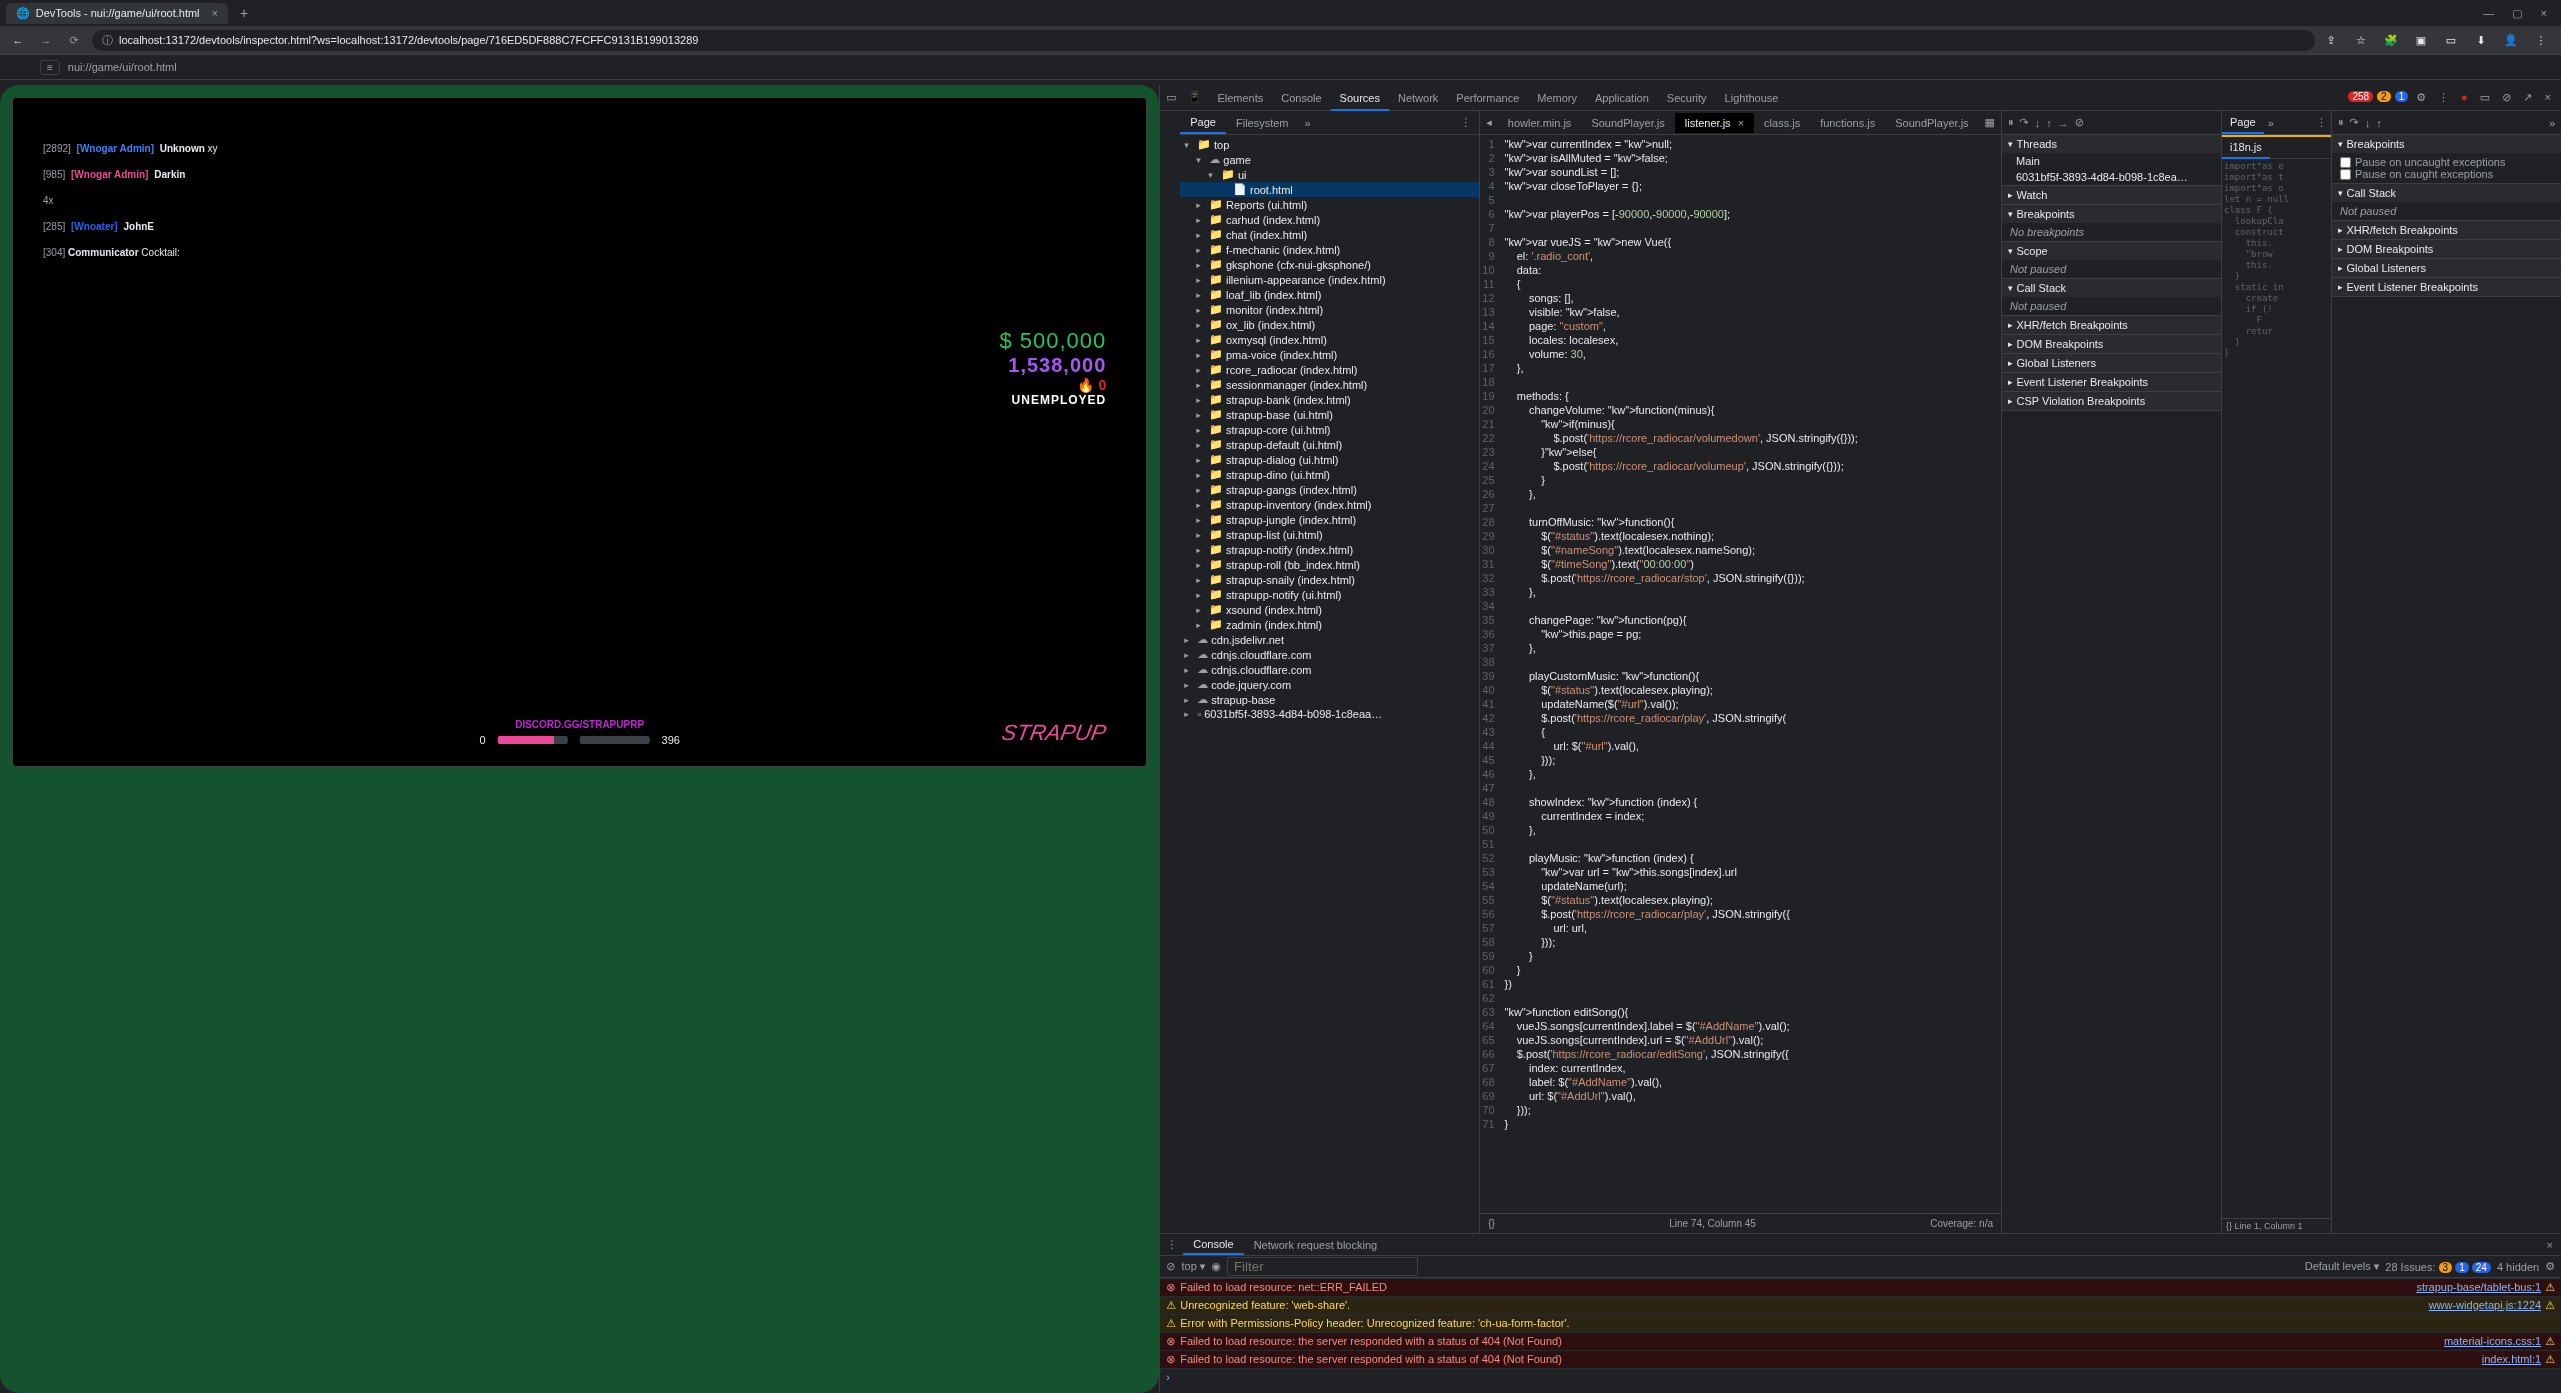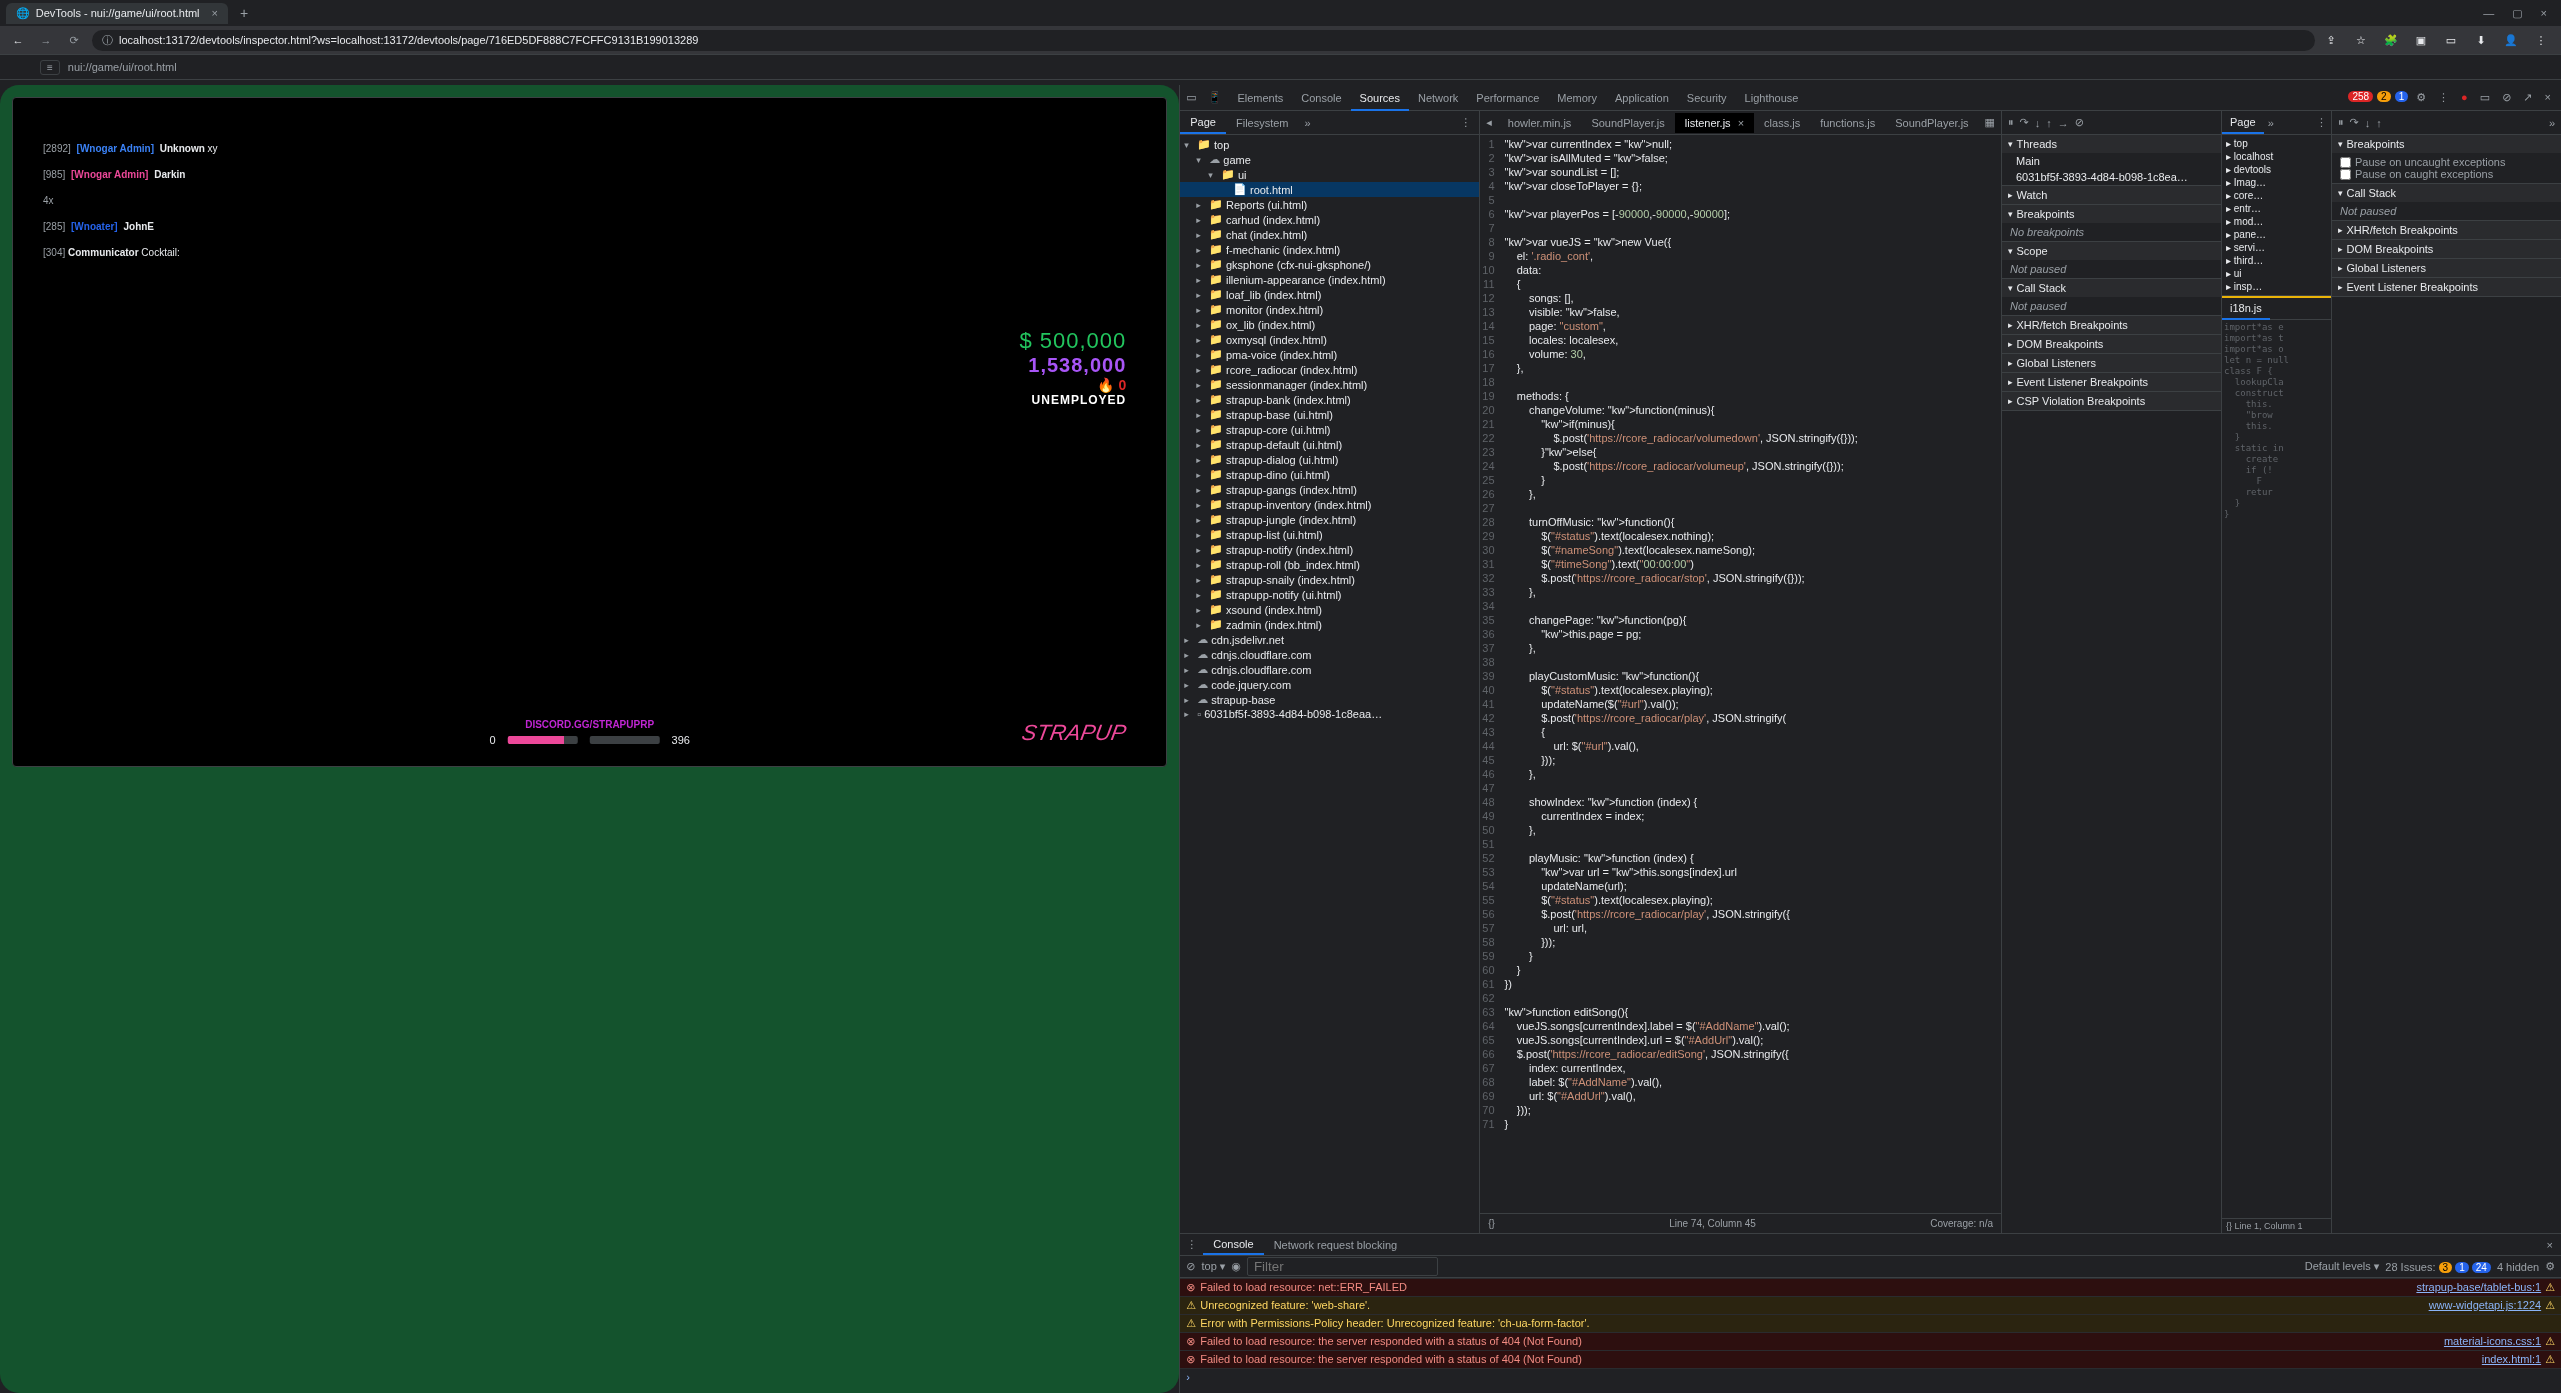--- a/index.html
+++ b/index.html
@@ -53,21 +53,21 @@
 .dt-tabs .tab-item { padding: 5px 9px; color: #9aa0a6; }
 .dt-tabs .tab-item.active { color: #e8eaed; border-bottom: 2px solid #1a73e8; }
 .dt-tabs .right { margin-left: auto; display: flex; align-items: flex-start; gap: 4px; padding-right: 6px; }
 .dt-tabs .warn-badge { display: flex; gap: 4px; }
 .badge-r { background: #dc2626; color: #fff; padding: 0 4px; border-radius: 6px; font-size: 10px; }
 .badge-y { background: #f59e0b; color: #000; padding: 0 4px; border-radius: 6px; font-size: 10px; }
 .badge-b { background: #2563eb; color: #fff; padding: 0 4px; border-radius: 6px; font-size: 10px; }
 .dt-tabs .iconbtn { color: #9aa0a6; padding: 0 4px; }
 
 
-.dt-middle { display: flex; flex: 1; min-height: 0; }
+.dt-middle { display: flex; flex: 1; min-height: 0; padding-left: 20px; }
 
 
 .file-nav { width: 300px; border-right: 1px solid #3c4043; display: flex; flex-direction: column; background: #202124; }
 .file-nav-tabs { height: 24px; display: flex; border-bottom: 1px solid #3c4043; font-size: 11px; align-items: center; }
 .file-nav-tabs .t { padding: 4px 10px; color: #9aa0a6; }
 .file-nav-tabs .t.active { color: #e8eaed; border-bottom: 2px solid #1a73e8; }
 .file-nav-tabs .more { margin-left: auto; padding: 0 8px; color: #9aa0a6; }
 .tree { flex: 1; overflow-y: auto; font-size: 11px; padding: 2px 0; }
 .tree-item { padding: 1px 4px; white-space: nowrap; display: flex; align-items: center; gap: 3px; cursor: default; }
 .tree-item.selected { background: #073763; }
@@ -613,34 +613,20 @@
             </div>
           </div>
       </div>
 
       <div class="overview">
         <div class="ov-tabs">
           <span class="t active">Page</span>
           <span style="color:#9aa0a6;padding:0 4px">»</span>
           <span style="margin-left:auto;padding:0 4px;color:#9aa0a6">⋮</span>
         </div>
-        <div class="tree-mini" id="ov-tree">
-            <div>▸ top</div>
-            <div>▸ localhost</div>
-            <div>▸  devtools</div>
-            <div>▸   Imag…</div>
-            <div>▸   core…</div>
-            <div>▸   entr…</div>
-            <div>▸   mod…</div>
-            <div>▸   pane…</div>
-            <div>▸   servi…</div>
-            <div>▸   third…</div>
-            <div>▸   ui</div>
-            <div>▸   insp…</div>
-          </div>
         <div class="ov-tabs" style="border-top:2px solid #eab308">
           <span class="t active">i18n.js</span>
         </div>
         <div class="body">import*as e
 import*as t
 import*as o
 let n = null
 class F {
   lookupCla
   construct

